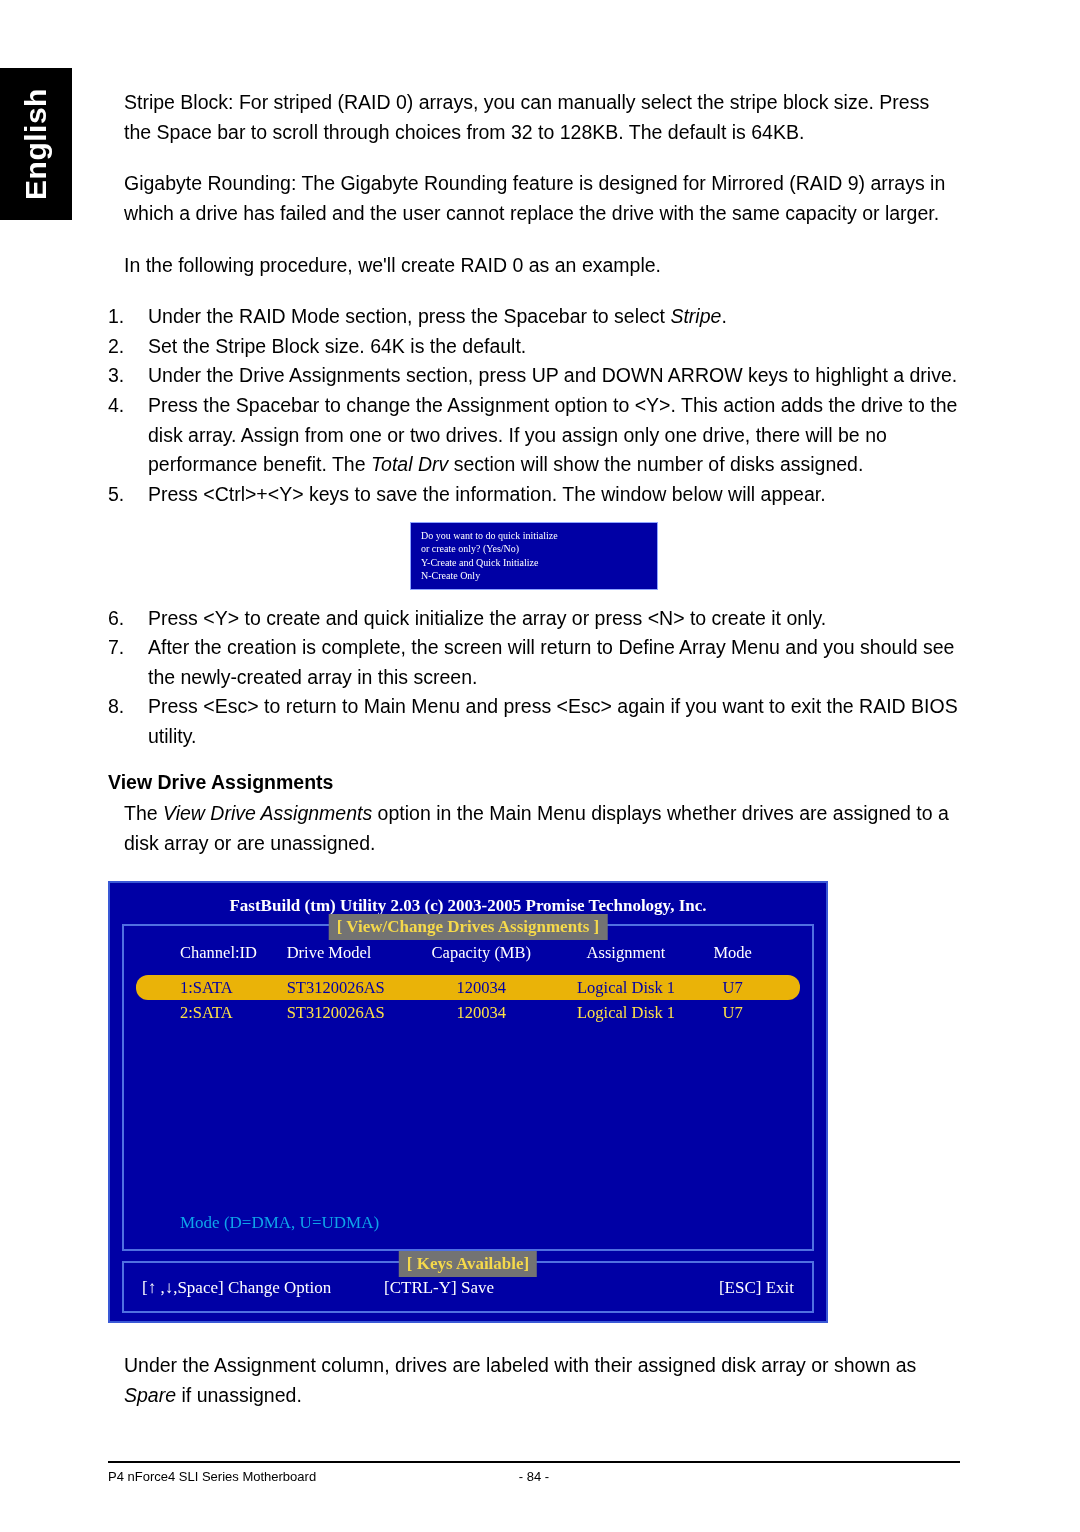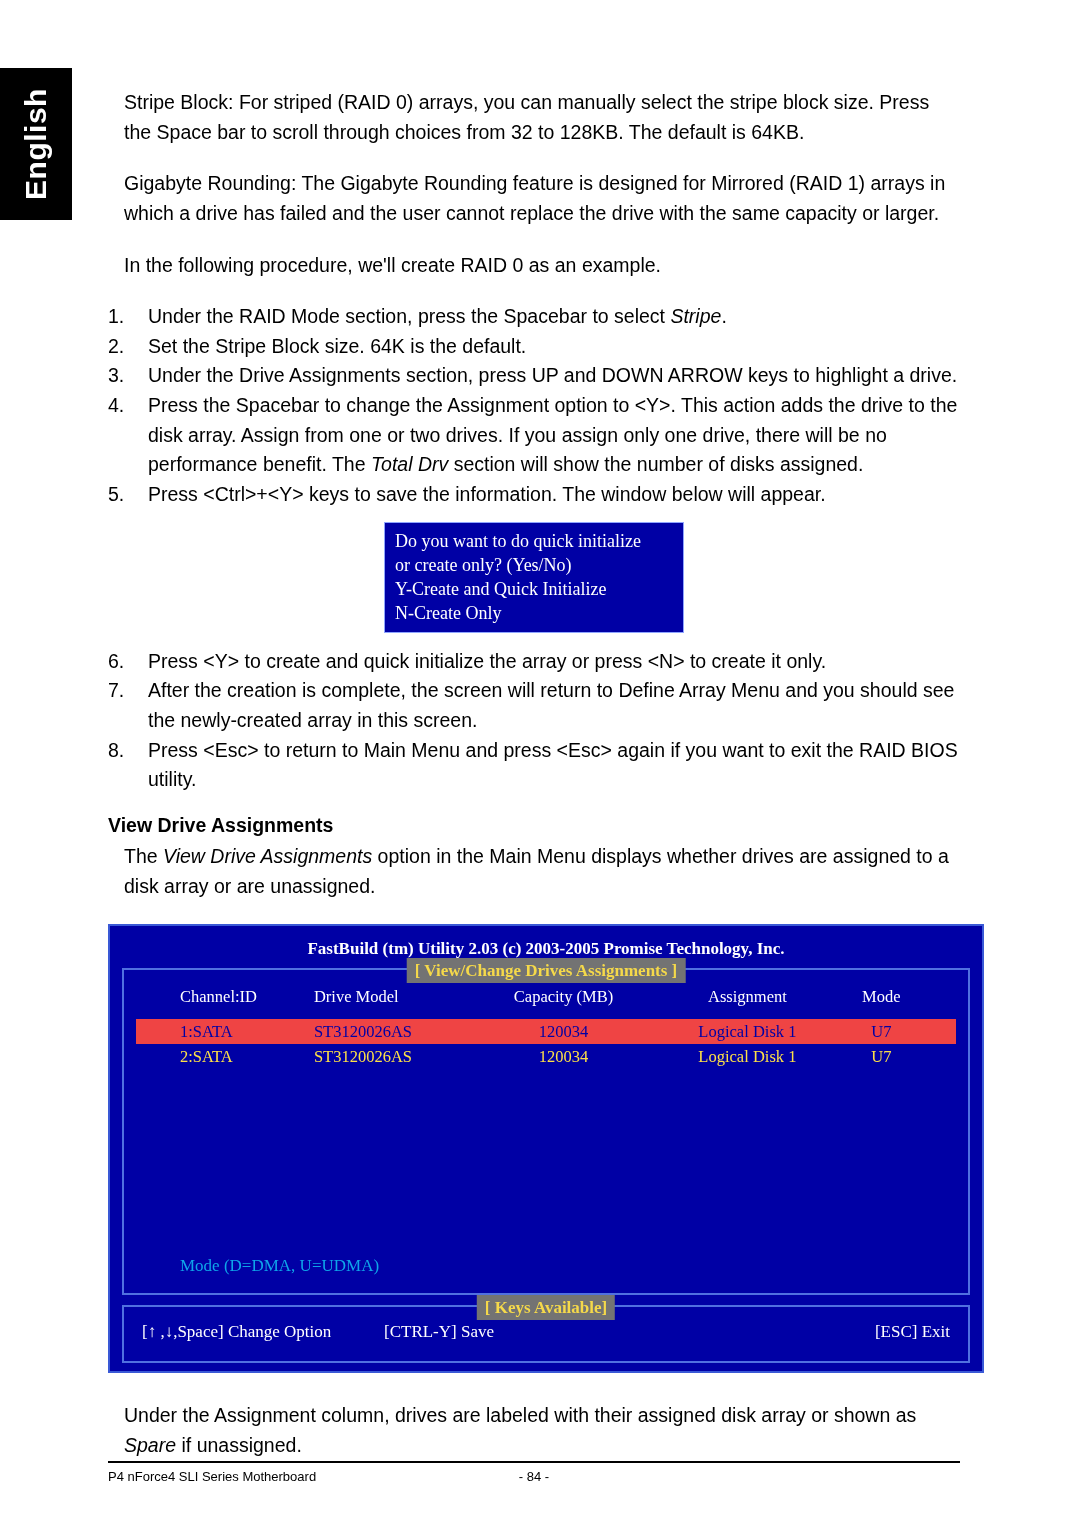--- a/index.html
+++ b/index.html
@@ -38,33 +38,33 @@
     font-size: 19.5px;
     line-height: 1.52;
   }
   .para { margin-bottom: 22px; margin-left: 16px; }
   ol { list-style: none; padding-left: 0; margin-bottom: 12px;}
   ol li { padding-left: 40px; position: relative; margin-bottom: 0; }
   ol li .num { position: absolute; left: 0; width: 30px; }
   .italic { font-style: italic; }
   .dialog {
     margin: 6px auto 14px auto;
-    width: 300px;
+    width: 248px;
     background: #0000a5;
     border: 1.5px solid #8fa5ff;
     padding: 6px 10px;
     color: #fff;
     font-family: "Times New Roman", serif;
-    font-size: 18px;
+    font-size: 10px;
     line-height: 1.35;
   }
   .sec-head { font-weight: bold; margin-top: 16px; margin-bottom: 2px; }
   .bios {
     margin-top: 18px;
-    width: 876px;
+    width: 720px;
     background: #0000a5;
     color: #fff;
     font-family: "Times New Roman", serif;
     font-size: 17px;
     border: 2px solid #3a59d6;
     padding: 6px 0 8px 0;
   }
   .bios-title {
     text-align: center;
     font-weight: bold;
@@ -88,32 +88,33 @@
   }
   .bios-table { width: 100%; margin-top: 4px; }
   .bios-row { display: flex; padding: 0 44px; font-size: 16.5px; gap: 20px; }
   .bios-row .c1 { width: 130px; }
   .bios-row .c2 { width: 170px; }
   .bios-row .c3 { width: 184px; text-align: center; }
   .bios-row .c4 { width: 190px; text-align: center; }
   .bios-row .c5 { width: 70px; text-align: center; }
   .bios-head { color: #fff; margin-bottom: 10px; }
   .bios-active {
-    background: #ef4444;
+    background: #eab308;
     color: #0000a5;
+    border-radius: 12px;
   }
   .bios-active span { display: inline-block; }
   .bios-dim { color: #fde047; }
   .bios-gap { height: 180px; }
   .bios-note { padding: 4px 44px 2px 44px; color: #0ea5e9; }
   .keys-panel {
     margin: 10px 12px 0 12px;
     border: 2px double #5070e0;
     position: relative;
-    padding: 12px 18px 17px 18px;
+    padding: 12px 18px 10px 18px;
     display: flex;
     justify-content: space-between;
   }
   .keys-panel .mid { position: absolute; left: 260px; }
   .footer {
     position: absolute;
     left: 108px;
     width: 852px;
     bottom: 48px;
   }
@@ -125,21 +126,21 @@
 </style>
 </head>
 <body>
 
 <div class="black-tab">
   <span>English</span>
 </div>
 
 <div class="page">
   <p class="para">Stripe Block: For striped (RAID 0) arrays, you can manually select the stripe block size. Press the Space bar to scroll through choices from 32 to 128KB. The default is 64KB.</p>
-  <p class="para">Gigabyte Rounding: The Gigabyte Rounding feature is designed for Mirrored (RAID 1) arrays in which a drive has failed and the user cannot replace the drive with the same capacity or larger.</p>
+  <p class="para">Gigabyte Rounding: The Gigabyte Rounding feature is designed for Mirrored (RAID 9) arrays in which a drive has failed and the user cannot replace the drive with the same capacity or larger.</p>
   <p class="para">In the following procedure, we'll create RAID 0 as an example.</p>
 
   <ol>
     <li><span class="num">1.</span><span>Under the RAID Mode section, press the Spacebar to select </span><span class="italic">Stripe</span><span>.</span></li>
     <li><span class="num">2.</span><span>Set the Stripe Block size. 64K is the default.</span></li>
     <li><span class="num">3.</span><span>Under the Drive Assignments section, press UP and DOWN ARROW keys to highlight a drive.</span></li>
     <li><span class="num">4.</span><span>Press the Spacebar to change the Assignment option to &lt;Y&gt;.  This action adds the drive to the disk array. Assign from one or two drives. If you assign only one drive, there will be no performance benefit. The </span><span class="italic">Total Drv</span><span> section will show the number of disks assigned.</span></li>
     <li><span class="num">5.</span><span>Press &lt;Ctrl&gt;+&lt;Y&gt; keys to save the information. The window below will appear.</span></li>
   </ol>
 

